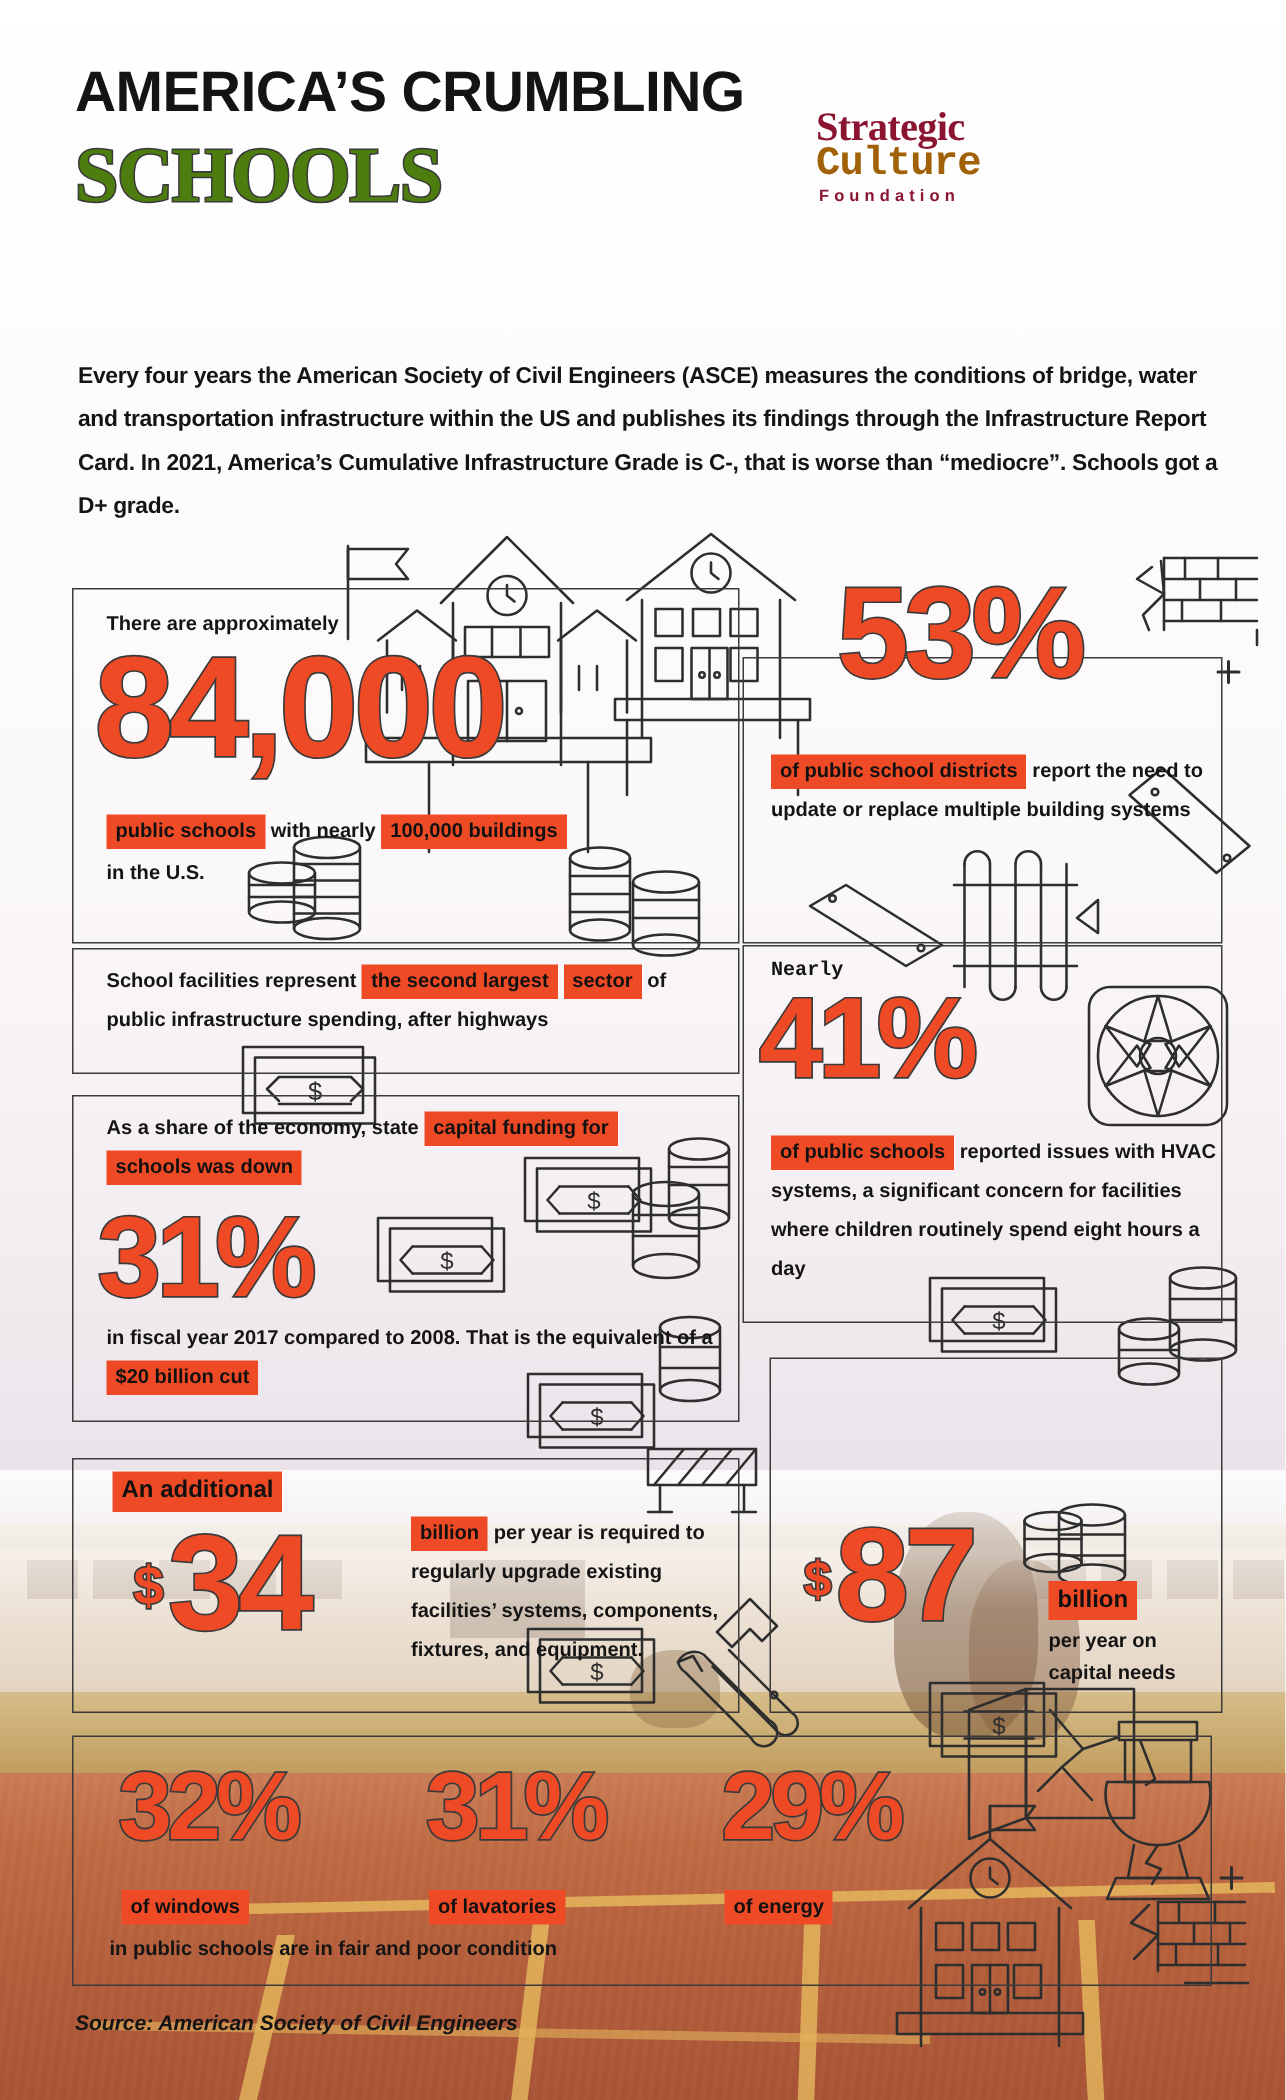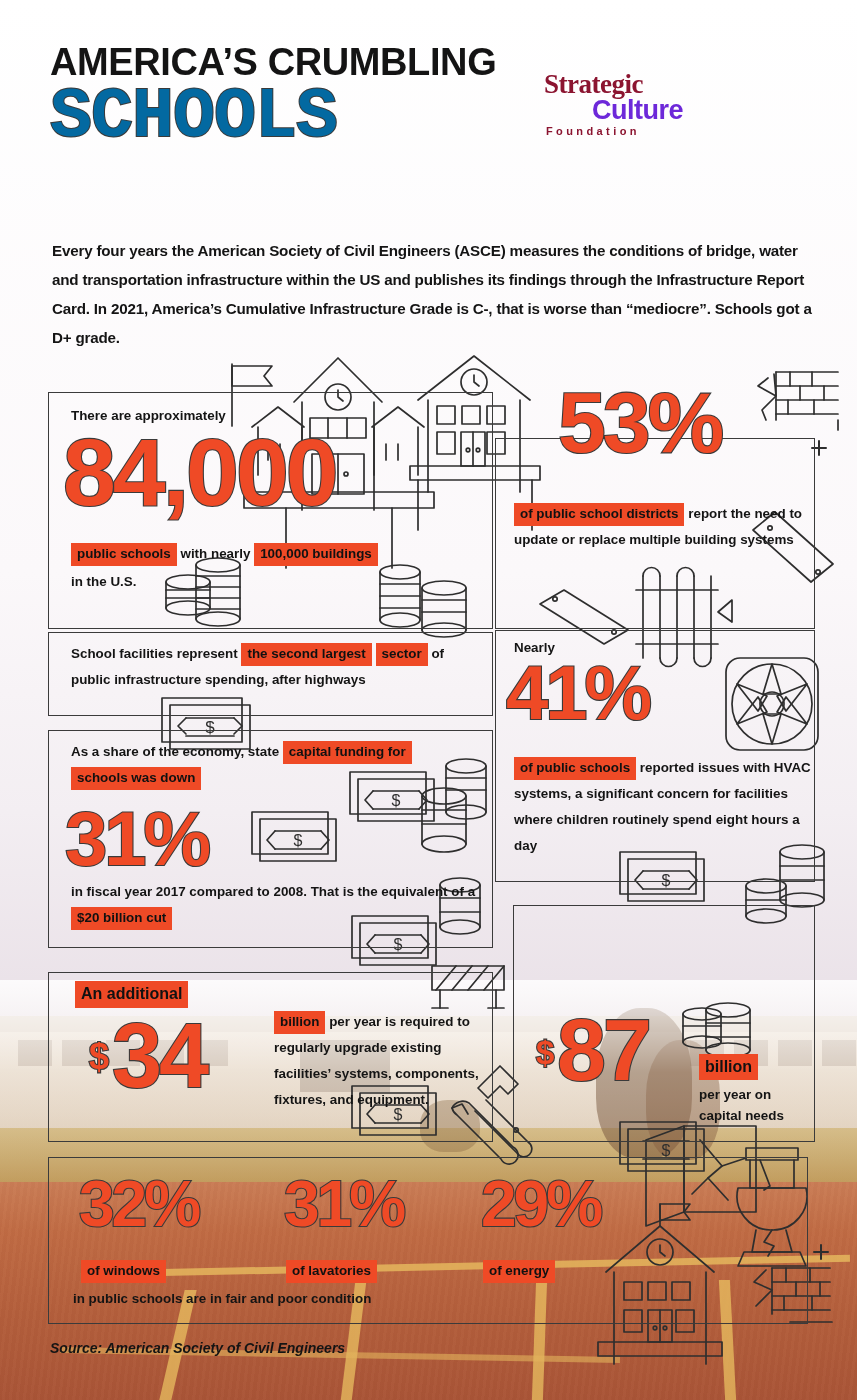--- a/index.html
+++ b/index.html
@@ -49,31 +49,31 @@
   #content{position:absolute;left:0;top:0;width:710px;height:1400px;z-index:3;}
 
   
   #header{position:absolute;left:50px;top:42px;width:760px;}
   .title-l1,.title-l2{
     font-family:"Liberation Sans", sans-serif;
     font-weight:bold;font-size:38px;line-height:40px;color:#141414;
     letter-spacing:-.4px;
   }
   .title-big{
-    font-family:Liberation Mono, monospace;
-    font-weight:bold;font-size:70px;line-height:64px;color:#0369a1;
+    font-family:Liberation Serif, serif;
+    font-weight:bold;font-size:52px;line-height:64px;color:#4d7c0f;
     letter-spacing:-1px;margin-top:4px;
     -webkit-text-stroke:2px #3a3a3a;
     paint-order:stroke fill;
   }
   #logo{position:absolute;right:6px;top:72px;width:160px;text-align:left;}
   .logo-l1{font-family:"Liberation Serif", serif;font-weight:bold;font-size:27px;
     line-height:25px;color:#8b1430;letter-spacing:-.5px;}
-  .logo-l2{font-family:Liberation Sans, sans-serif;font-weight:bold;font-size:27px;
-    line-height:26px;color:#6d28d9;letter-spacing:-.5px;margin-left:48px;}
+  .logo-l2{font-family:Liberation Mono, monospace;font-weight:bold;font-size:27px;
+    line-height:26px;color:#a16207;letter-spacing:-.5px;}
   .logo-l3{font-family:"Liberation Sans", sans-serif;font-weight:bold;font-size:11px;
     color:#8b1430;letter-spacing:3.4px;margin-top:2px;padding-left:2px;}
 
   
   #intro{position:absolute;left:52px;top:236px;width:770px;
     font-weight:bold;font-size:15.2px;line-height:29px;color:#141414;
     letter-spacing:-.2px;}
 
   
   .panel{position:absolute;border:1.6px solid #3b3b3b;background:transparent;}
@@ -103,21 +103,21 @@
   #p-sec .body{position:absolute;left:22px;top:8px;width:415px;}
 
   
   #p-31{left:48px;top:730px;width:445px;height:218px;}
   #p-31 .body{position:absolute;left:22px;top:8px;width:425px;}
   #n-31{position:absolute;left:16px;top:70px;font-size:76px;}
   #p-31 .foot{position:absolute;left:22px;top:148px;width:425px;}
 
   
   #p-41{left:495px;top:630px;width:320px;height:252px;}
-  #p-41 .lead{position:absolute;left:18px;top:4px;}
+  #p-41 .lead{position:absolute;left:18px;top:4px;font-family:Liberation Mono, monospace;}
   #n-41{position:absolute;left:10px;top:24px;font-size:76px;}
   #p-41 .body{position:absolute;left:18px;top:124px;width:300px;}
 
   
   #p-38{left:48px;top:972px;width:445px;height:170px;}
   #p-38 .tag{position:absolute;left:26px;top:8px;}
   #n-38-cur{position:absolute;left:40px;top:66px;font-size:36px;letter-spacing:0;}
   #n-38{position:absolute;left:63px;top:38px;font-size:90px;}
   #p-38 .body{position:absolute;left:225px;top:36px;width:215px;}
 

